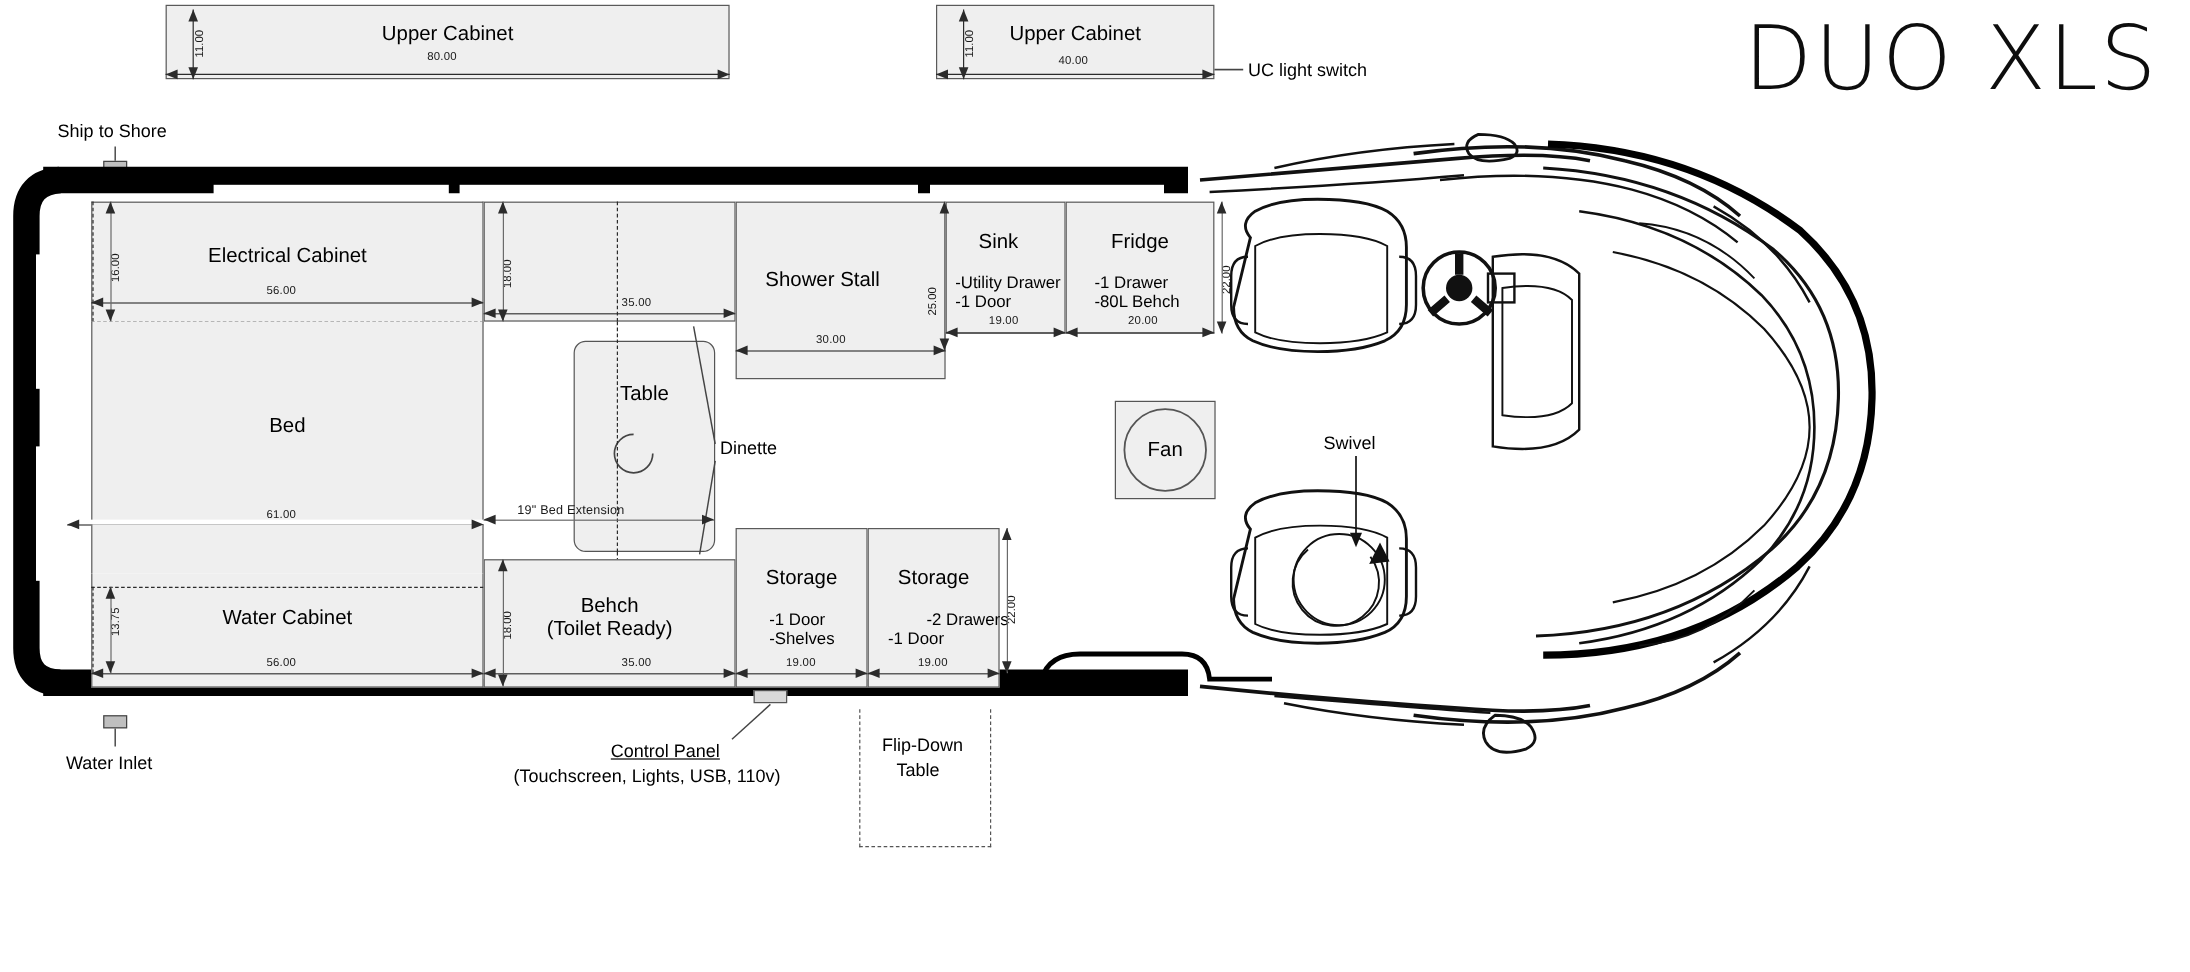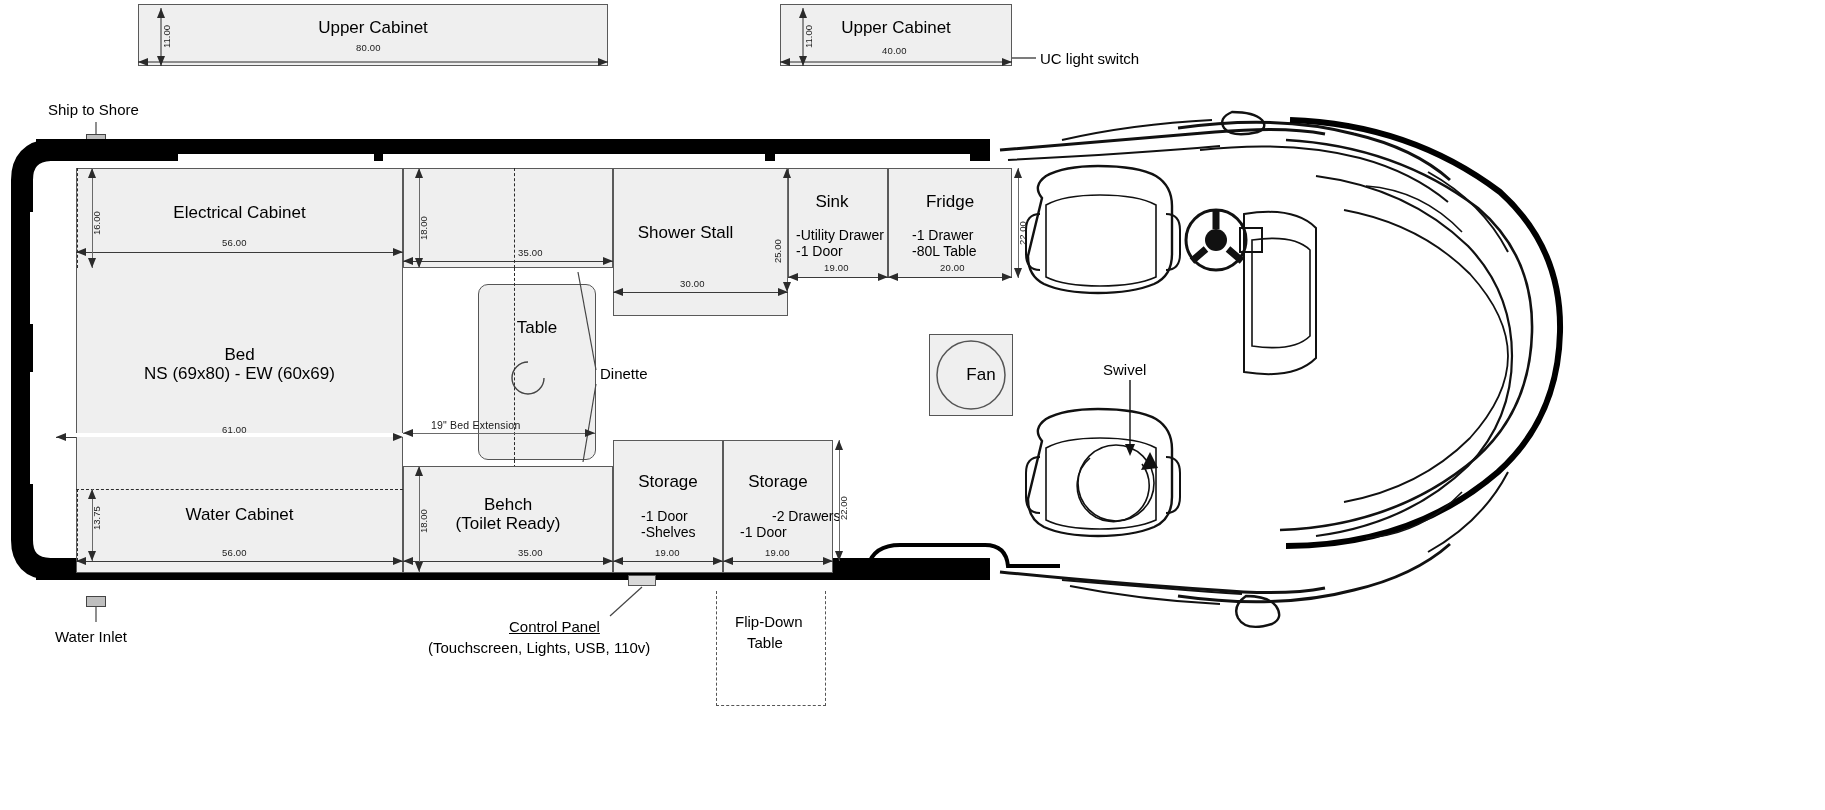--- a/index.html
+++ b/index.html
@@ -26,20 +26,21 @@
   
   #brand{position:absolute;right:26px;top:6px;font-size:74px;letter-spacing:2px;
          font-family:"DejaVu Sans",sans-serif;font-weight:300;color:#0d0d0d;}
   svg.ov{position:absolute;left:0;top:0;width:1825px;height:810px;pointer-events:none;}
 </style>
 </head>
 <body>
 
 <div id="stage">
 
+  <div id="brand">DUO XLS</div>
 
   <div class="box" style="left:138px;top:4px;width:470px;height:62px;"></div>
   <div class="lbl ttl" style="left:138px;top:18px;width:470px;">Upper Cabinet</div>
   <div class="dim" style="left:356px;top:42px;">80.00</div>
   <div class="dimv" style="left:161px;top:48px;">11.00</div>
 
   <div class="box" style="left:780px;top:4px;width:232px;height:62px;"></div>
   <div class="lbl ttl" style="left:780px;top:18px;width:232px;">Upper Cabinet</div>
   <div class="dim" style="left:882px;top:45px;">40.00</div>
   <div class="dimv" style="left:803px;top:48px;">11.00</div>
@@ -129,21 +130,20 @@
   <div class="lbl ttl" style="left:76px;top:203px;width:327px;">Electrical Cabinet</div>
   <div class="dimv" style="left:91px;top:235px;">16.00</div>
   <div class="dim" style="left:222px;top:237px;">56.00</div>
   <div class="hline" style="left:76px;top:252px;width:327px;"></div>
   <div class="hdash" style="left:76px;top:268px;width:327px;"></div>
   <div class="vline thin" style="left:92px;top:168px;height:100px;"></div>
   <div class="vdash" style="left:77px;top:168px;height:100px;"></div>
 
   <div class="box" style="left:76px;top:268px;width:327px;height:165px;border-top:none;border-bottom:none;"></div>
   <div class="lbl ttl" style="left:76px;top:345px;width:327px;">Bed</div>
-  <div class="lbl ttl" style="left:56px;top:364px;width:367px;">NS (69x80) - EW (60x69)</div>
   <div class="dim" style="left:222px;top:424px;">61.00</div>
   <div class="hline" style="left:56px;top:437px;width:347px;"></div>
 
   <div class="box" style="left:76px;top:478px;width:327px;height:95px;border-top:none;"></div>
   <div class="box nofill" style="left:76px;top:437px;width:327px;height:41px;background:#efefef;border-top:none;border-bottom:none;"></div>
   <div class="hdash" style="left:76px;top:489px;width:327px;"></div>
   <div class="lbl ttl" style="left:76px;top:505px;width:327px;">Water Cabinet</div>
   <div class="dimv" style="left:91px;top:530px;">13.75</div>
   <div class="dim" style="left:222px;top:547px;">56.00</div>
   <div class="hline" style="left:76px;top:561px;width:327px;"></div>
@@ -186,21 +186,21 @@
   <div class="box" style="left:788px;top:168px;width:100px;height:110px;"></div>
   <div class="lbl ttl" style="left:788px;top:192px;width:88px;">Sink</div>
   <div class="sub" style="position:absolute;left:796px;top:227px;">-Utility Drawer</div>
   <div class="sub" style="position:absolute;left:796px;top:243px;">-1 Door</div>
   <div class="dim" style="left:824px;top:262px;">19.00</div>
   <div class="hline" style="left:788px;top:277px;width:100px;"></div>
 
   <div class="box" style="left:888px;top:168px;width:124px;height:110px;"></div>
   <div class="lbl ttl" style="left:888px;top:192px;width:124px;">Fridge</div>
   <div class="sub" style="position:absolute;left:912px;top:227px;">-1 Drawer</div>
-  <div class="sub" style="position:absolute;left:912px;top:243px;">-80L Table</div>
+  <div class="sub" style="position:absolute;left:912px;top:243px;">-80L Behch</div>
   <div class="dim" style="left:940px;top:262px;">20.00</div>
   <div class="hline" style="left:888px;top:277px;width:124px;"></div>
   <div class="dimv" style="left:1017px;top:245px;">22.00</div>
   <div class="vline thin" style="left:1018px;top:168px;height:110px;"></div>
 
   <div class="box" style="left:613px;top:440px;width:110px;height:133px;"></div>
   <div class="lbl ttl" style="left:613px;top:472px;width:110px;">Storage</div>
   <div class="sub" style="position:absolute;left:641px;top:508px;">-1 Door</div>
   <div class="sub" style="position:absolute;left:641px;top:524px;">-Shelves</div>
   <div class="dim" style="left:655px;top:547px;">19.00</div>
@@ -212,21 +212,21 @@
   <div class="sub" style="position:absolute;left:740px;top:524px;">-1 Door</div>
   <div class="dim" style="left:765px;top:547px;">19.00</div>
   <div class="hline" style="left:723px;top:561px;width:110px;"></div>
   <div class="dimv" style="left:838px;top:520px;">22.00</div>
   <div class="vline thin" style="left:839px;top:440px;height:121px;"></div>
 
   <div class="boxlite" style="left:929px;top:334px;width:84px;height:82px;border-color:#555;"></div>
   <svg class="ov">
     <circle cx="971" cy="375" r="34" fill="none" stroke="#555" stroke-width="1.5"></circle>
   </svg>
-  <div class="lbl ttl" style="left:929px;top:365px;width:84px;margin-left:10px;">Fan</div>
+  <div class="lbl ttl" style="left:929px;top:365px;width:84px;">Fan</div>
 
   <div class="callout" style="left:600px;top:365px;">Dinette</div>
 
   <div class="callout" style="left:1103px;top:361px;">Swivel</div>
 
   <div class="boxlite" style="left:628px;top:575px;width:28px;height:11px;background:#d9d9d9;border:1px solid #555;"></div>
   <div class="callout" style="left:509px;top:618px;text-decoration:underline;">Control Panel</div>
   <div class="callout" style="left:428px;top:639px;">(Touchscreen, Lights, USB, 110v)</div>
 
   <div class="abs" style="left:716px;top:591px;width:108px;height:114px;border:1px dashed #555;border-top:none;"></div>

